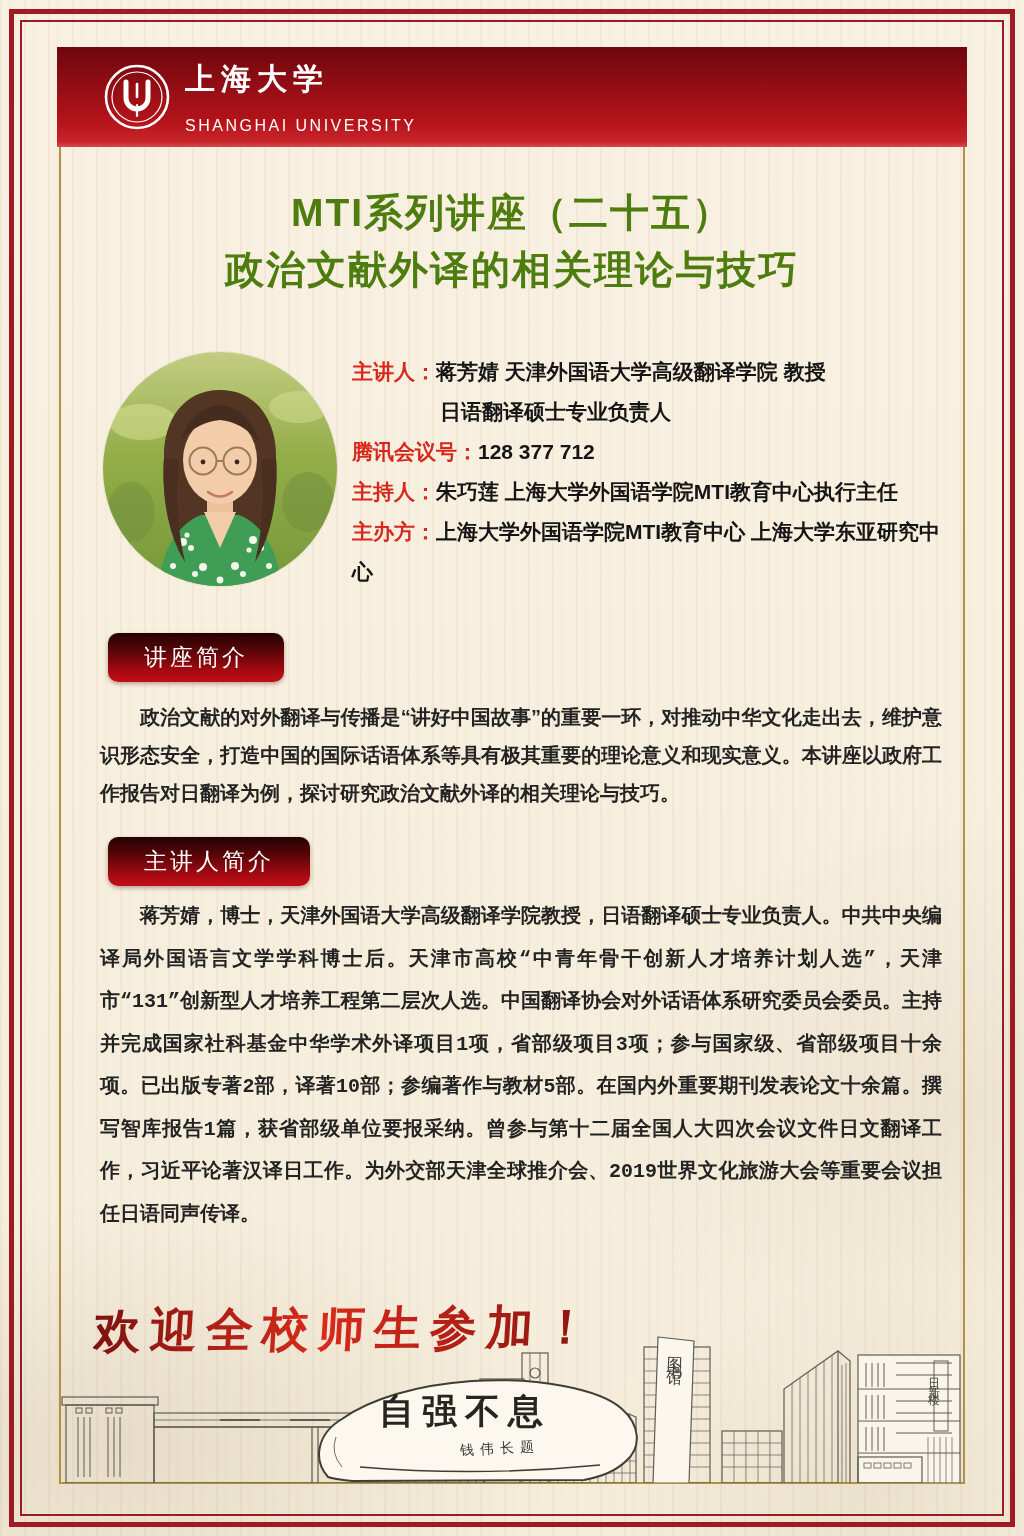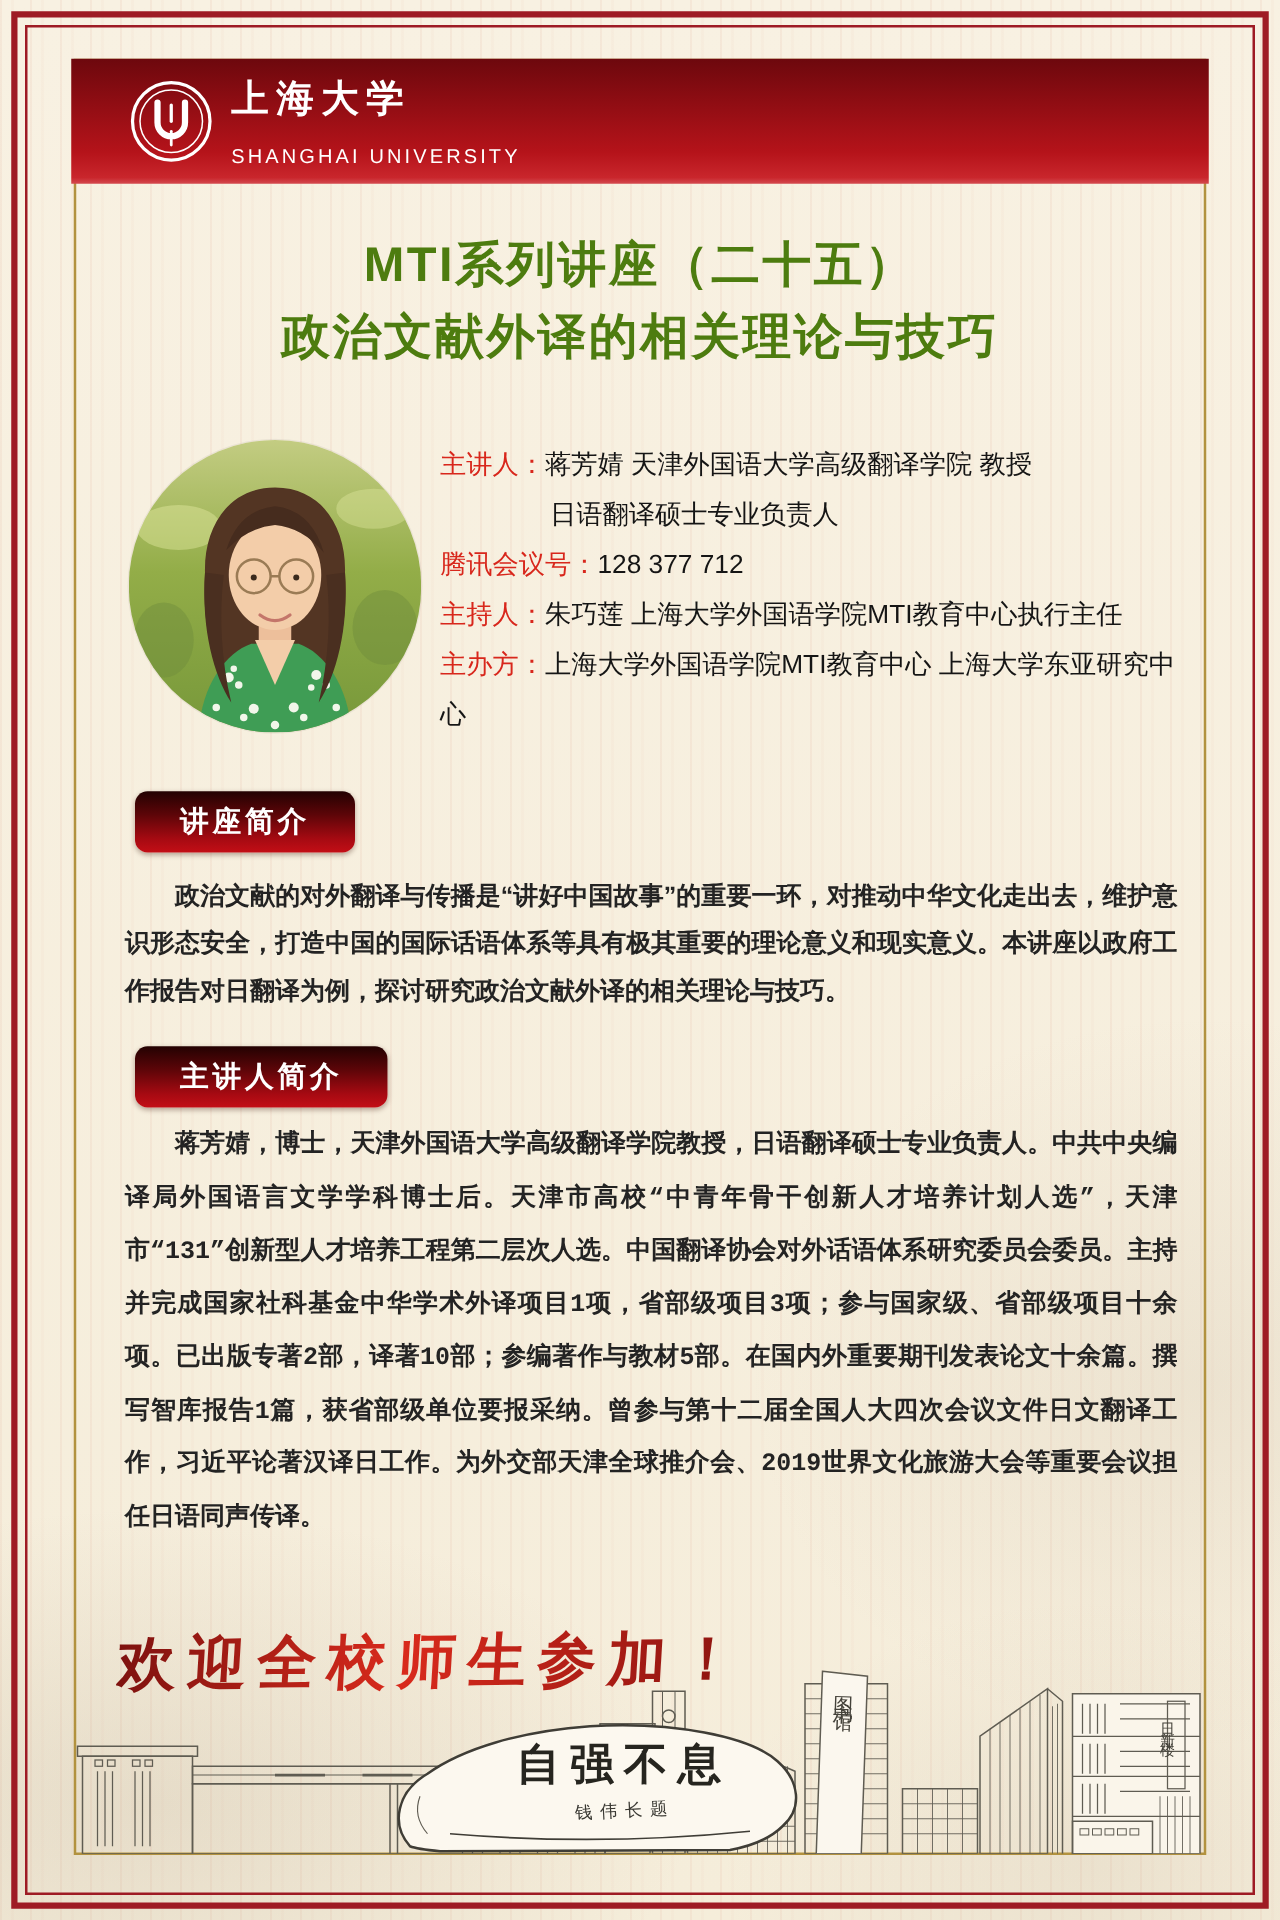--- a/index.html
+++ b/index.html
@@ -27,27 +27,27 @@
   .logo-en{color:#fff;font-size:16px;letter-spacing:2.5px;margin-top:17px;}
 
   .title{position:absolute;left:0;right:0;top:184px;text-align:center;color:#4d7c0f;font-weight:800;font-size:39px;line-height:57px;letter-spacing:2px;}
 
   .photo{
     position:absolute;left:103px;top:352px;width:234px;height:234px;border-radius:50%;overflow:hidden;
     box-shadow:0 0 0 1px rgba(0,0,0,0.05);
   }
   .photo svg{display:block;}
 
-  .info{position:absolute;left:352px;top:352px;width:600px;font-size:21px;font-weight:normal;color:#151515;}
+  .info{position:absolute;left:352px;top:352px;width:600px;font-size:21px;font-weight:bold;color:#151515;}
   .info-row{line-height:40px;margin-bottom:0;}
   .info-row .lbl{color:#d8271c;}
   .info-line2{line-height:40px;padding-left:88px;}
 
   .badge{
-    position:absolute;left:108px;color:#fff;font-weight:bold;font-size:23px;letter-spacing:3px;
+    position:absolute;left:108px;color:#fff;font-weight:normal;font-size:23px;letter-spacing:3px;
     padding:9px 36px;border-radius:10px;
     background:linear-gradient(180deg,#230202 0%,#5c0508 38%,#a60a12 78%,#c30e16 100%);
     box-shadow:0 2px 4px rgba(60,20,10,0.35);
   }
   .badge1{top:633px;}
   .badge2{top:837px;}
 
   .para{position:absolute;left:100px;width:842px;color:#232323;font-weight:600;text-align:justify;text-indent:2em;margin:0;}
   .p1{top:698px;font-size:20px;line-height:38px;}
   .p2{top:896px;font-size:20px;line-height:42.5px;font-family:Liberation Mono, monospace;}
@@ -55,21 +55,21 @@
   .welcome{
     position:absolute;left:94px;top:1298px;
     font-family:"DejaVu Serif",serif;font-weight:bold;font-size:47px;letter-spacing:9px;
     background:linear-gradient(92deg,#7e120f 0%,#d92a1c 45%,#8a1410 100%);
     -webkit-background-clip:text;background-clip:text;color:transparent;
     transform:skewX(-4deg) rotate(-0.5deg);
   }
 
   .campus{position:absolute;left:60px;top:1317px;width:904px;height:166px;}
   .stone-text{
-    position:absolute;left:345px;top:1388px;width:240px;text-align:right;
+    position:absolute;left:345px;top:1388px;width:240px;text-align:center;
     font-family:"DejaVu Serif",serif;font-weight:bold;font-size:35px;letter-spacing:8px;color:#26251f;
     transform:rotate(-2deeg);
   }
   .stone-sign{
     position:absolute;left:420px;top:1440px;width:160px;text-align:center;
     font-family:"DejaVu Serif",serif;font-size:14px;letter-spacing:6px;color:#3a3933;transform:rotate(-3deg);
   }
   .bldg-label{position:absolute;writing-mode:vertical-rl;color:#44423a;font-family:"DejaVu Serif",serif;}
   .lbl-library{left:664px;top:1344px;font-size:16px;letter-spacing:6px;transform:rotate(2deg);}
   .lbl-rixin{left:925px;top:1368px;font-size:12px;letter-spacing:8px;}

